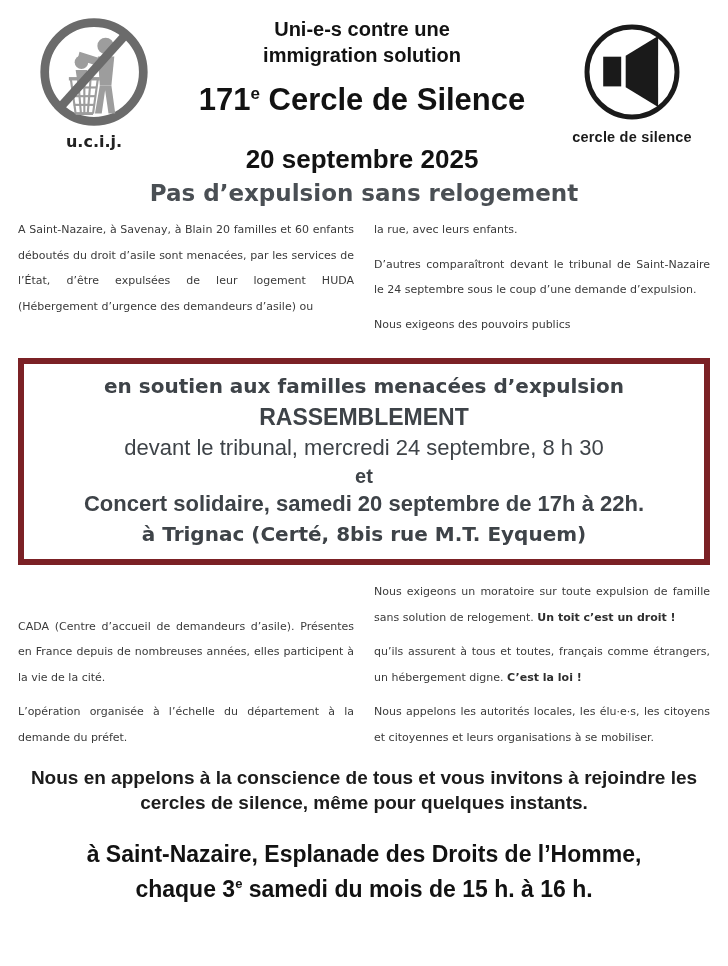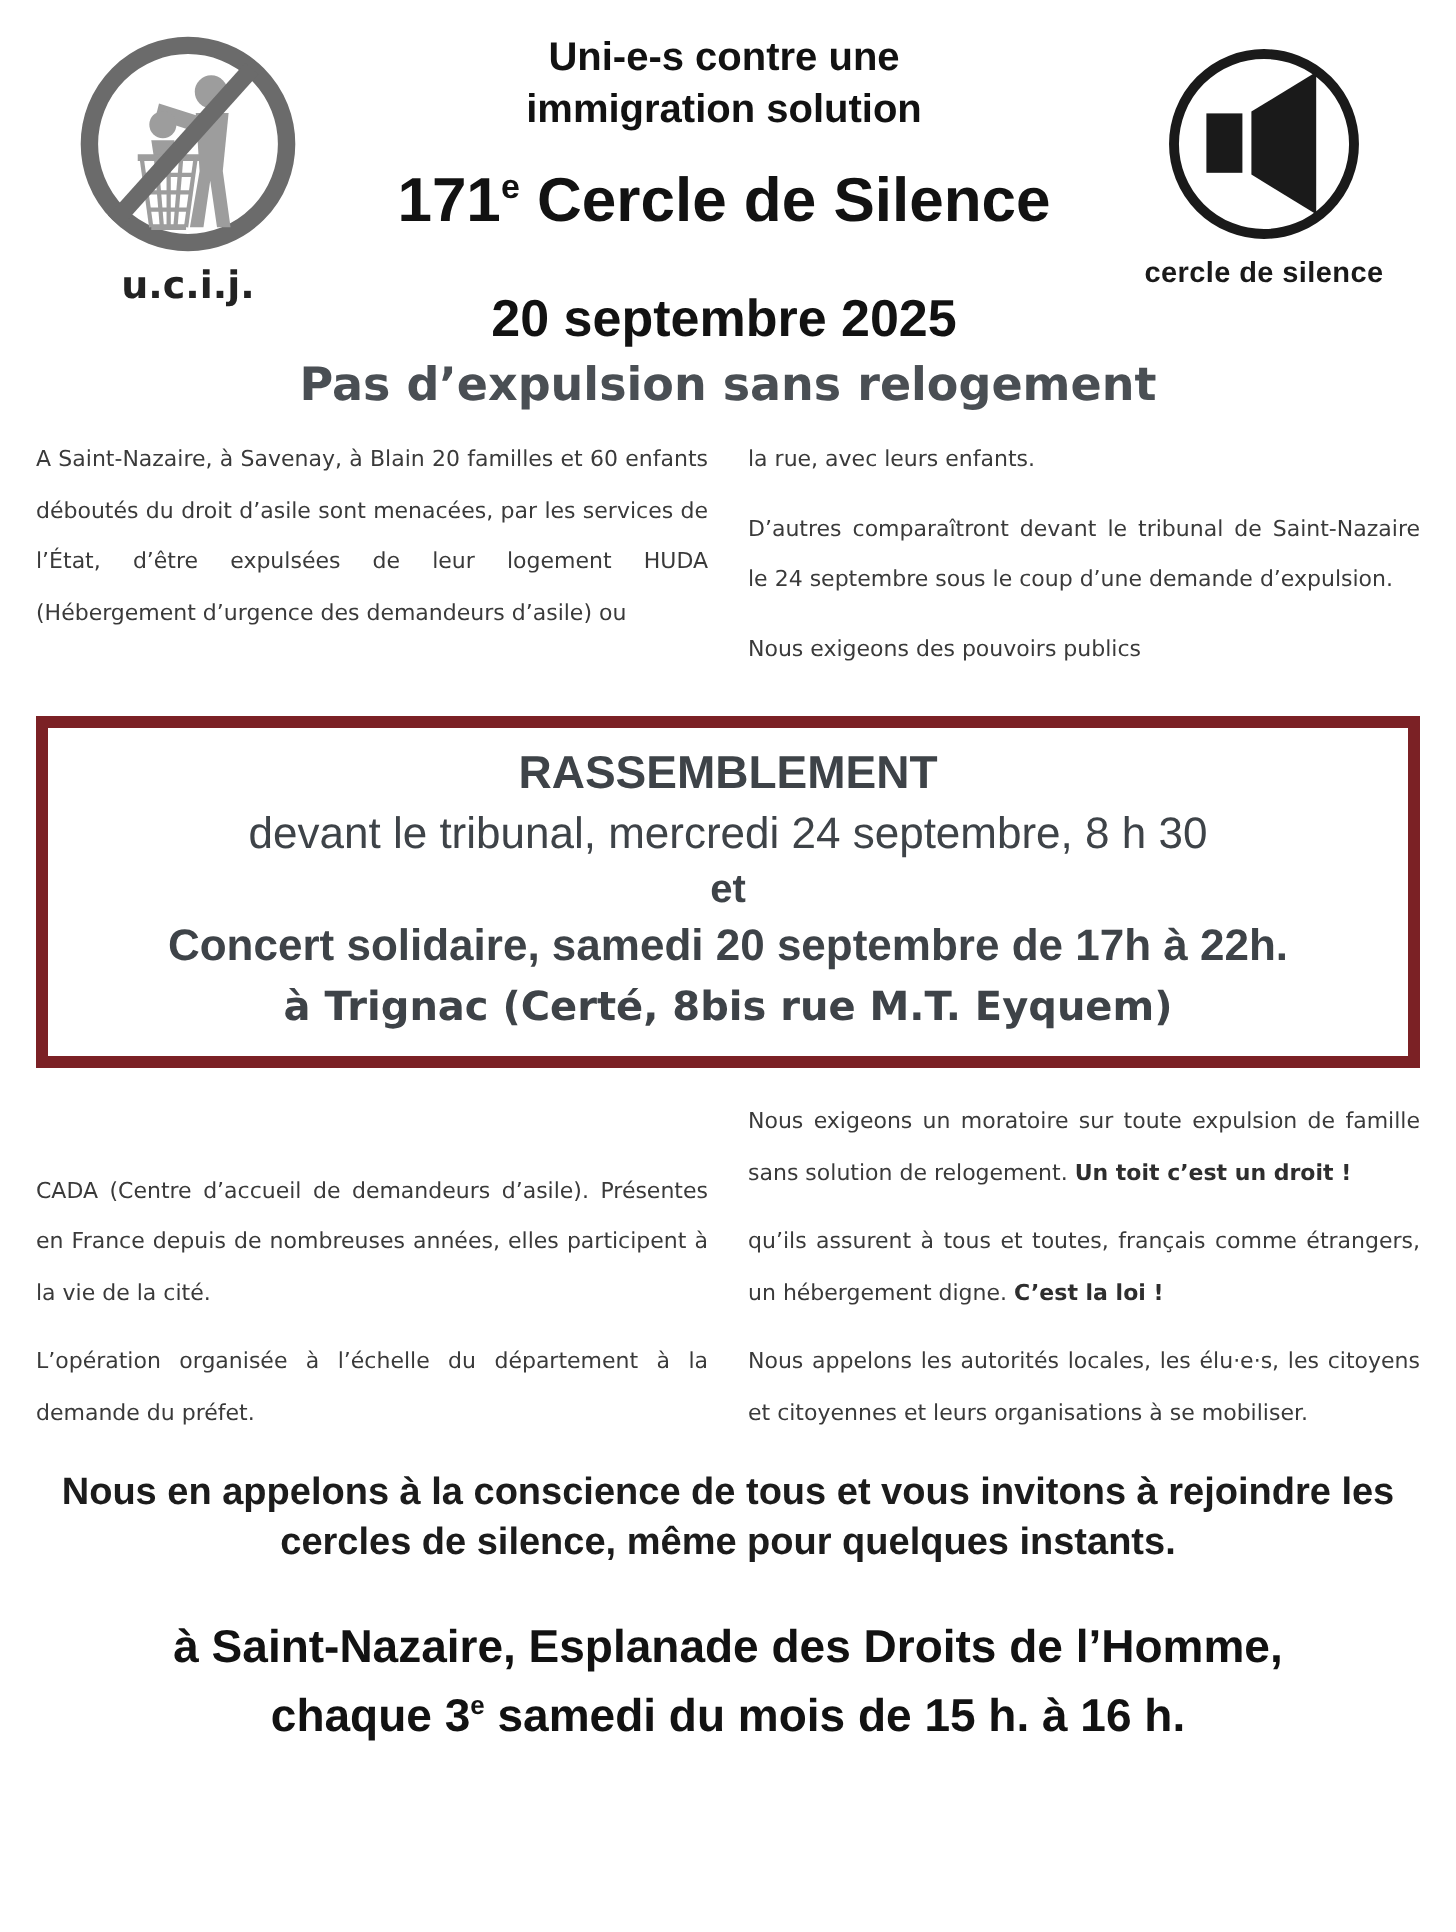--- a/index.html
+++ b/index.html
@@ -6,21 +6,21 @@
   body{
     width:728px;height:966px;overflow:hidden;background:#ffffff;
     font-family:"DejaVu Sans",sans-serif;color:#3a3a3a;
   }
   .page{padding:12px 18px 0;}
 
   
   .header-row{display:grid;grid-template-columns:152px 1fr 156px;align-items:start;}
   .logo-block{text-align:center;}
   .logo-left svg{width:116px;height:116px;display:block;margin:2px auto 0;}
-  .ucij-label{font-family:"DejaVu Sans",sans-serif;font-weight:700;font-size:19px;color:#222;margin-top:2px;}
+  .ucij-label{font-family:"DejaVu Sans",sans-serif;font-weight:700;font-size:16px;color:#222;margin-top:2px;}
   .logo-right svg{width:108px;height:108px;display:block;margin:6px auto 0;}
   .cds-label{font-family:"Liberation Sans",sans-serif;font-weight:700;font-size:14.5px;color:#1a1a1a;margin-top:3px;letter-spacing:.2px;}
   .header-center{padding-top:4px;text-align:center;color:#121212;}
   .slogan{font-family:"Liberation Sans",sans-serif;font-weight:700;font-size:20px;line-height:26px;}
   .title{font-family:"Liberation Sans",sans-serif;font-weight:700;font-size:31px;line-height:38px;margin-top:7px;}
   .title sup{font-size:17px;}
   .date-line{font-family:"Liberation Sans",sans-serif;font-weight:700;font-size:26px;line-height:32px;margin-top:24px;}
   .subtitle{text-align:center;font-weight:700;font-size:23px;line-height:32px;color:#4a4f54;margin-top:2px;}
 
   
@@ -111,20 +111,21 @@
       <p>A Saint-Nazaire, à Savenay, à Blain 20 familles et 60 enfants déboutés du droit d’asile sont menacées, par les services de l’État, d’être expulsées de leur logement HUDA (Hébergement d’urgence des demandeurs d’asile) ou</p>
     </div>
     <div class="col">
       <p>la rue, avec leurs enfants.</p>
       <p>D’autres comparaîtront devant le tribunal de Saint-Nazaire le 24 septembre sous le coup d’une demande d’expulsion.</p>
       <p>Nous exigeons des pouvoirs publics</p>
     </div>
   </div>
 
   <div class="banner">
+    <div class="b-line1">en soutien aux familles menacées d’expulsion</div>
     <div class="b-line2">RASSEMBLEMENT</div>
     <div class="b-line3">devant le tribunal, mercredi 24 septembre, 8 h 30</div>
     <div class="b-line4">et</div>
     <div class="b-line5">Concert solidaire, samedi 20 septembre de 17h à 22h.</div>
     <div class="b-line6">à Trignac (Certé, 8bis rue M.T. Eyquem)</div>
   </div>
 
   <div class="cols cols-bottom">
     <div class="col">
       <p>CADA (Centre d’accueil de demandeurs d’asile). Présentes en France depuis de nombreuses années, elles participent à la vie de la cité.</p>

